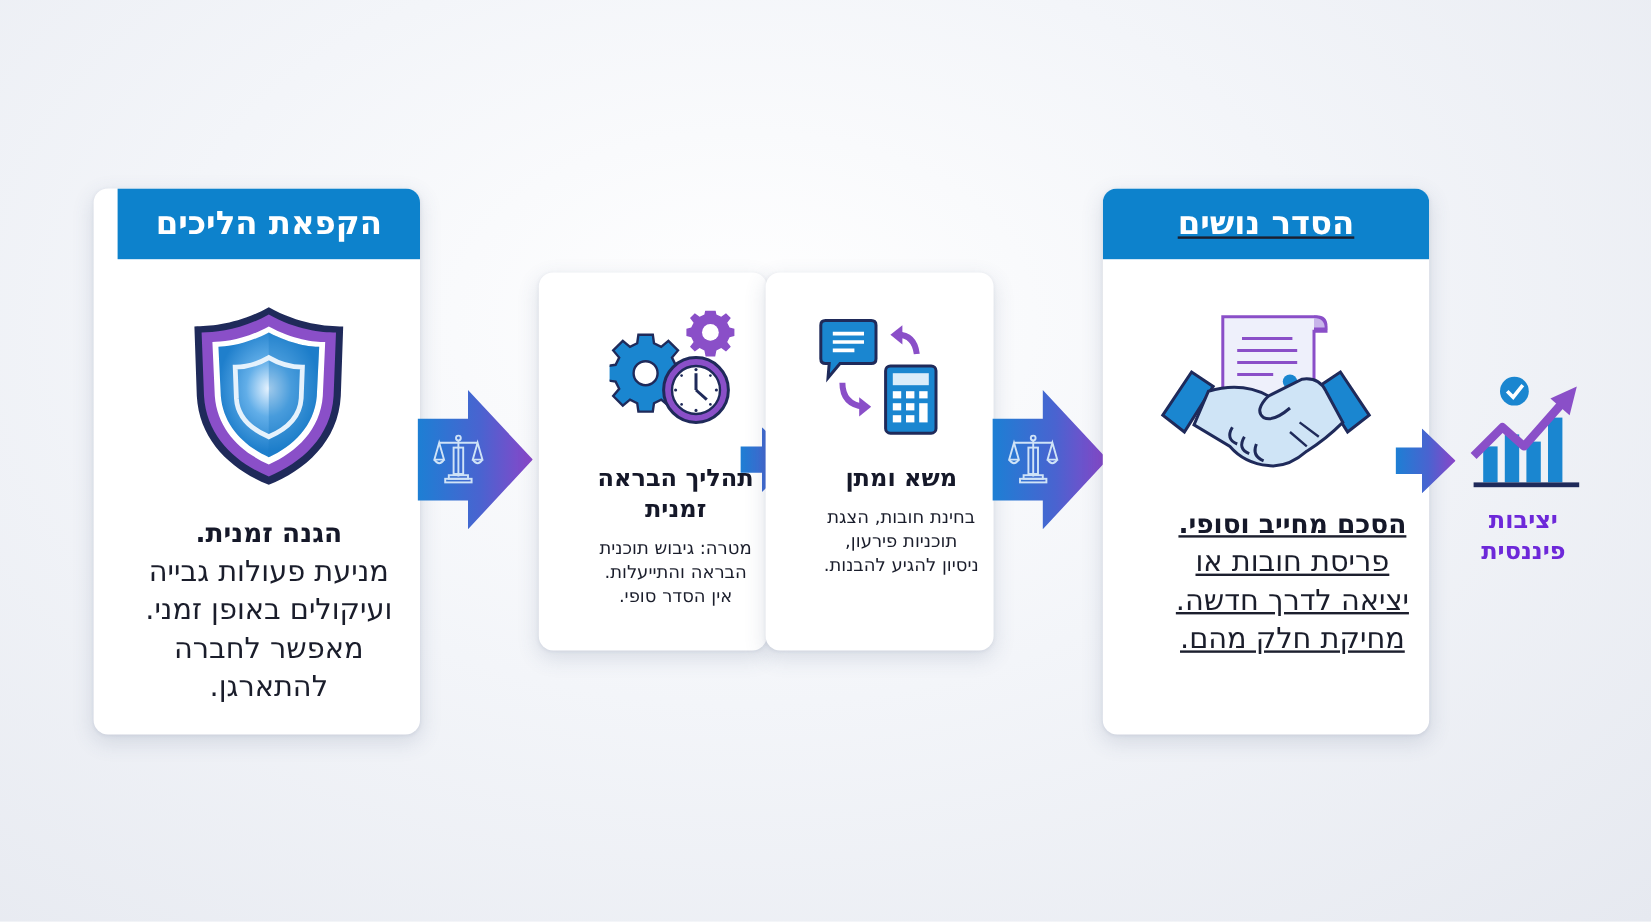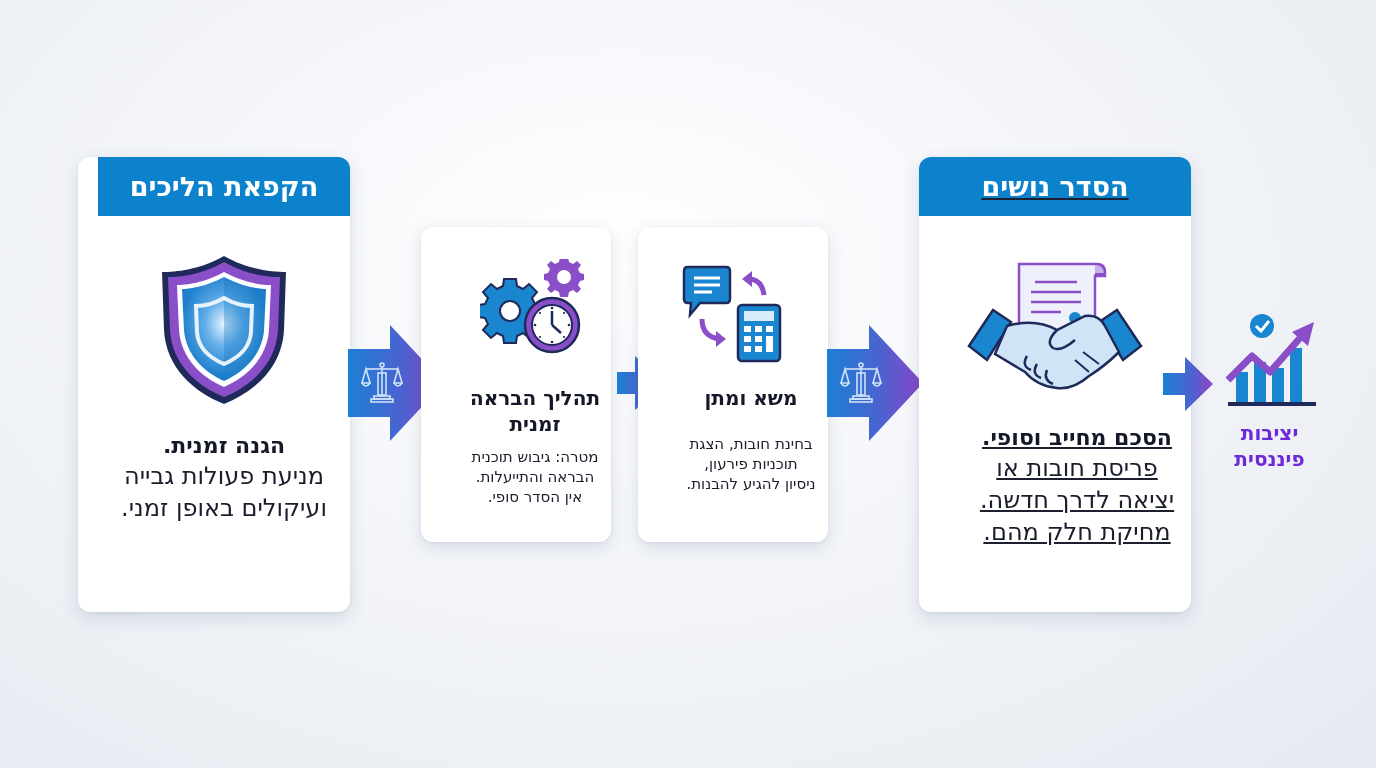--- a/index.html
+++ b/index.html
@@ -66,40 +66,41 @@
     <path d="M70 12 C93 25 114 27 126 27 L124 80 C122 114 97 136 70 147 C43 136 18 114 16 80 L14 27 C26 27 47 25 70 12 Z" fill="#8a4fc8"></path>
     <path d="M70 22 C90 33 108 35 117 35 L115 80 C113 108 93 127 70 137 C47 127 27 108 25 80 L23 35 C32 35 50 33 70 22 Z" fill="#ffffff"></path>
     <path d="M70 27 C89 37 105 39 112 39 L110 80 C108 105 90 122 70 131 C50 122 32 105 30 80 L28 39 C35 39 51 37 70 27 Z" fill="url(#shieldGlow)"></path>
     <path d="M70 27 L70 131 C90 122 108 105 110 80 L112 39 C105 39 89 37 70 27 Z" fill="#1a7bc6" opacity="0.35"></path>
     <path d="M70 48 C82 55 93 56 98 56 L97 82 C96 98 84 108 70 114 C56 108 44 98 43 82 L42 56 C47 56 58 55 70 48 Z" fill="none" stroke="#e6f2fc" stroke-width="4"></path>
   </svg>
   <div style="margin-top:22px;">
     <div class="title-bold">הגנה זמנית.</div>
     <div class="body-large">מניעת פעולות גבייה</div>
     <div class="body-large">ועיקולים באופן זמני.</div>
+    <div class="body-large">מאפשר לחברה להתארגן.</div>
   </div>
 </div>
 
 <svg class="arrow" style="left:348px; top:325px;" width="96" height="116" viewBox="0 0 96 116">
   <path d="M0 24 L42 24 L42 0 L96 58 L42 116 L42 92 L0 92 Z" fill="url(#arrowGrad)"></path>
   <g fill="none" stroke="#cfe3f7" stroke-width="1.6" transform="translate(14,38)">
     <circle cx="20" cy="2" r="2"></circle>
     <line x1="4" y1="6" x2="36" y2="6"></line>
     <line x1="20" y1="4" x2="20" y2="34"></line>
     <path d="M4 6 L0 20 L8 20 Z"></path>
       <path d="M0 20 Q4 26 8 20"></path>
     <path d="M36 6 L32 20 L40 20 Z"></path>
       <path d="M32 20 Q36 26 40 20"></path>
     <rect x="16" y="10" width="8" height="22"></rect>
     <rect x="12" y="33" width="16" height="3"></rect>
     <rect x="9" y="36" width="22" height="3"></rect>
   </g>
 </svg>
 
-<div class="card small-card" style="left:421px;padding-left:38px;">
+<div class="card small-card" style="left:449px;padding-left:38px;">
   <svg class="card-icon" width="110" height="100" viewBox="0 0 110 100" style="margin-top:32px;">
     <g transform="translate(30,52)">
       <g fill="#1a86d0" stroke="#1f2a5a" stroke-width="2">
         <path d="M-6 -28 L6 -28 L7 -21 L13 -18 L19 -23 L27 -15 L22 -9 L25 -3 L32 -2 L32 10 L25 11 L22 17 L27 23 L19 31 L13 26 L7 29 L6 36 L-6 36 L-7 29 L-13 26 L-19 31 L-27 23 L-22 17 L-25 11 L-32 10 L-32 -2 L-25 -3 L-22 -9 L-27 -15 L-19 -23 L-13 -18 L-7 -21 Z" transform="translate(0,-4)"></path>
       </g>
       <circle cx="0" cy="0" r="10" fill="#ffffff" stroke="#1f2a5a" stroke-width="2"></circle>
     </g>
     <g transform="translate(84,18)">
       <path d="M-4 -16 L4 -16 L5 -11 L9 -9 L13 -12 L17 -8 L14 -4 L16 0 L20 1 L20 7 L16 8 L14 12 L17 16 L13 20 L9 17 L5 19 L4 24 L-4 24 L-5 19 L-9 17 L-13 20 L-17 16 L-14 12 L-16 8 L-20 7 L-20 1 L-16 0 L-14 -4 L-17 -8 L-13 -12 L-9 -9 L-5 -11 Z" fill="#8a4fc8" transform="translate(0,-4)"></path>
       <circle cx="0" cy="0" r="7" fill="#ffffff"></circle>
@@ -152,21 +153,21 @@
       <rect x="66" y="81" width="7" height="6"></rect>
         <rect x="77" y="81" width="7" height="6"></rect>
     </g>
     <path d="M86 30 Q84 14 70 14" fill="none" stroke="#8a4fc8" stroke-width="5"></path>
     <path d="M64 14 L74 6 L74 22 Z" fill="#8a4fc8"></path>
     <path d="M24 54 Q24 72 42 74" fill="none" stroke="#8a4fc8" stroke-width="5"></path>
     <path d="M48 74 L38 66 L38 82 Z" fill="#8a4fc8"></path>
   </svg>
   <div style="margin-top:20px;padding-left:36px;">
     <div class="small-title">משא ומתן</div>
-    <div style="margin-top:23px;">
+    <div style="margin-top:10px;">
       <div class="small-body">בחינת חובות, הצגת</div>
       <div class="small-body">תוכניות פירעון,</div>
       <div class="small-body">ניסיון להגיע להבנות.</div>
     </div>
   </div>
 </div>
 
 <svg class="arrow" style="left:827px; top:325px;" width="96" height="116" viewBox="0 0 96 116">
   <path d="M0 24 L42 24 L42 0 L96 58 L42 116 L42 92 L0 92 Z" fill="url(#arrowGrad)"></path>
   <g fill="none" stroke="#cfe3f7" stroke-width="1.6" transform="translate(14,38)">

